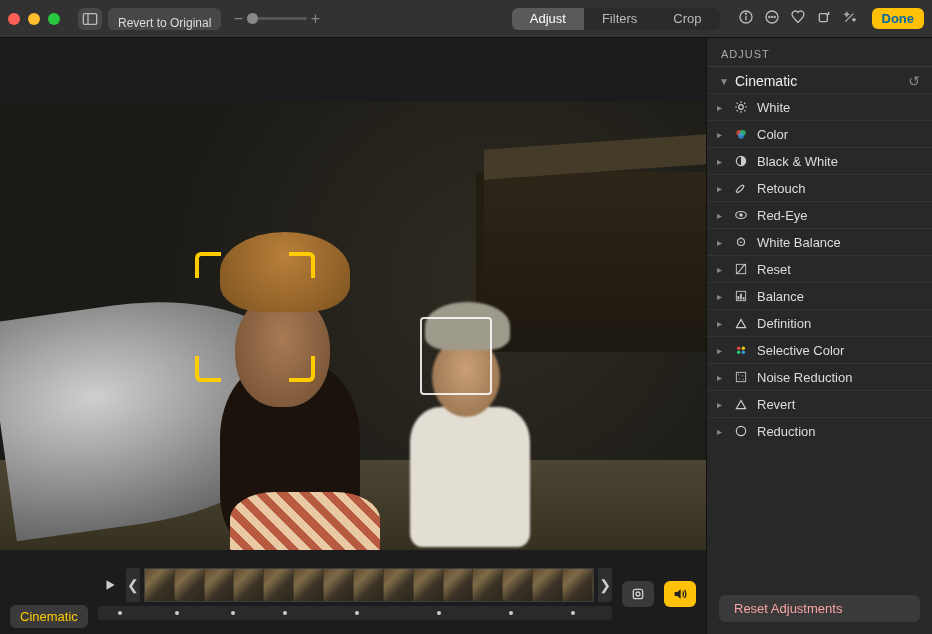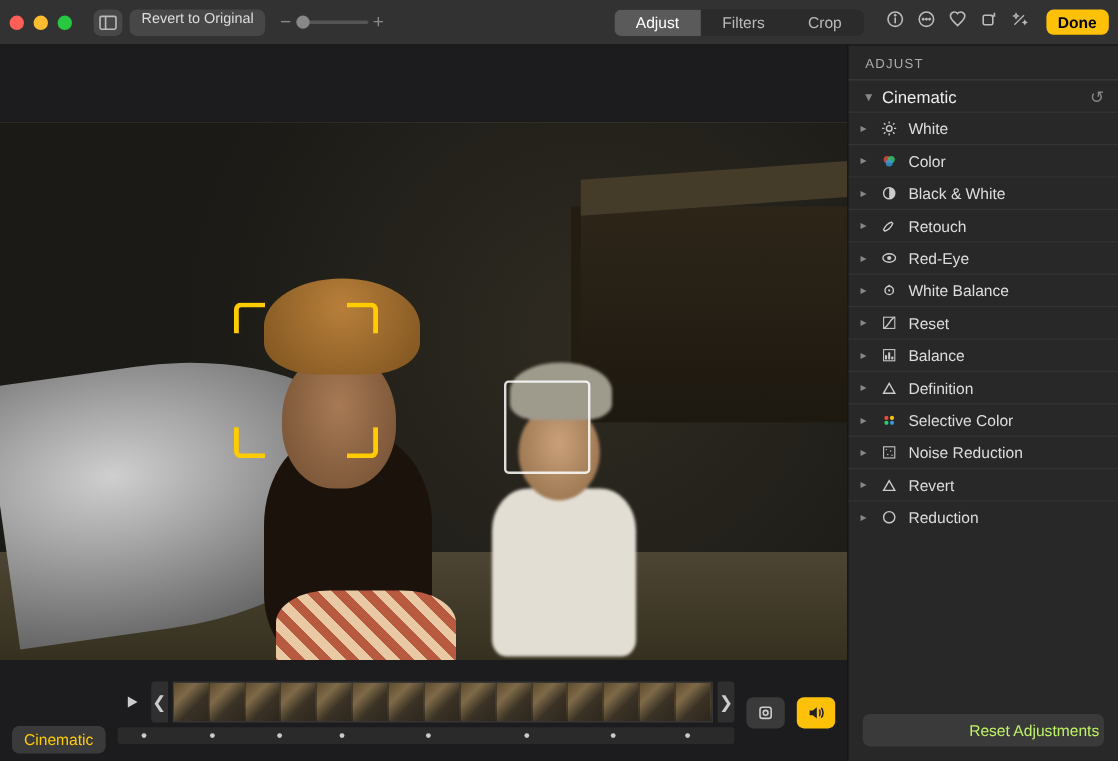--- a/index.html
+++ b/index.html
@@ -37,21 +37,21 @@
     font-size: 12px;
     padding: 0 8px;
   }
   .tb-icon { width: 24px; padding: 0 4px; }
   .revert {
     background: #474747;
     border-radius: 6px;
     height: 22px;
     padding: 0 10px;
     font-size: 12px;
-    display: flex; align-items: flex-start;
+    display: flex; align-items: flex-end;
     color: #ddd;
   }
   .zoom {
     display: flex; align-items: center; gap: 4px;
     margin-left: 6px;
   }
   .zoom-track {
     width: 60px; height: 3px; background: #555; border-radius: 2px;
     position: relative;
   }
@@ -66,21 +66,21 @@
     overflow: hidden; height: 22px;
   }
   .seg div {
     padding: 0 18px; font-size: 13px;
     display: flex; align-items: center; color: #bbb;
   }
   .seg .active { background: #5a5a5a; color: #fff; }
   .tb-right { display: flex; gap: 10px; align-items: center; margin-left: 12px; }
   .toolbar svg { width: 16px; height: 16px; fill: #bbb; stroke: #bbb; }
   .done-btn {
-    background: #ffc107; color: #000000; font-weight: 600;
+    background: #ffc107; color: #0369a1; font-weight: 600;
     border-radius: 6px; padding: 3px 10px; font-size: 13px;
     margin-left: 4px;
     text-align: right;
   }
 
   
   .main {
     display: flex; height: calc(634px - 38px);
   }
   .canvas-area {
@@ -256,22 +256,22 @@
     color:#888; font-size:10px; width:8px;
   }
   .adj-row .ic{
     width:16px; height:16px; display:flex; align-items:center; justify-content:center;
   }
   .adj-row .ic svg{ width:14px; height:14px; }
   .sb-footer{
     margin-top:auto; padding:12px;
   }
   .reset{
-    background:#3a3a3a; border-radius:6px; text-align:right;
-    font-size:13px; color:#bef264; padding:6px 4px;
+    background:#3a3a3a; border-radius:6px; text-align:left;
+    font-size:13px; color:#fca5a5; padding:6px 15px;
   }
 </style>
 </head>
 <body>
 
 <div class="toolbar">
   <div class="traffic">
     <div class="dot red"></div>
     <div class="dot yellow"></div>
     <div class="dot green"></div>

